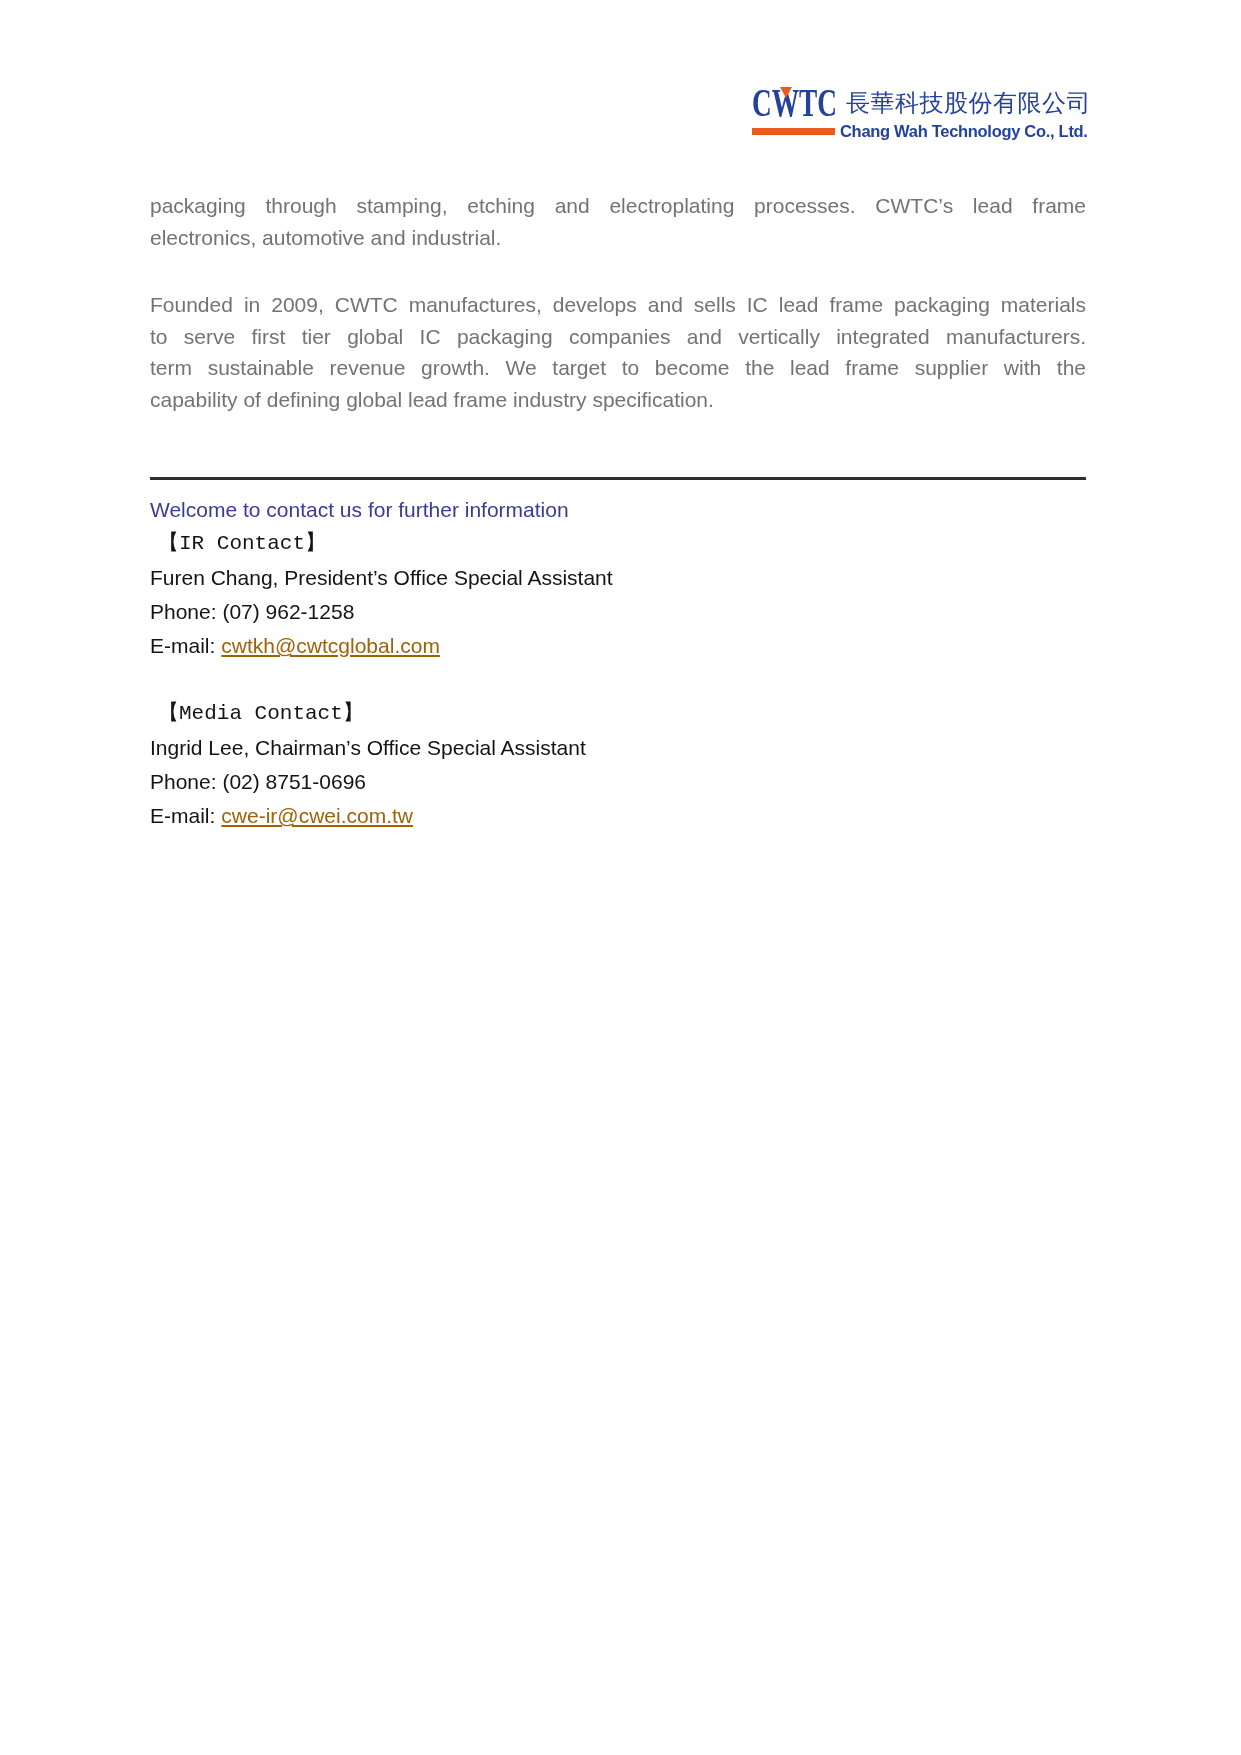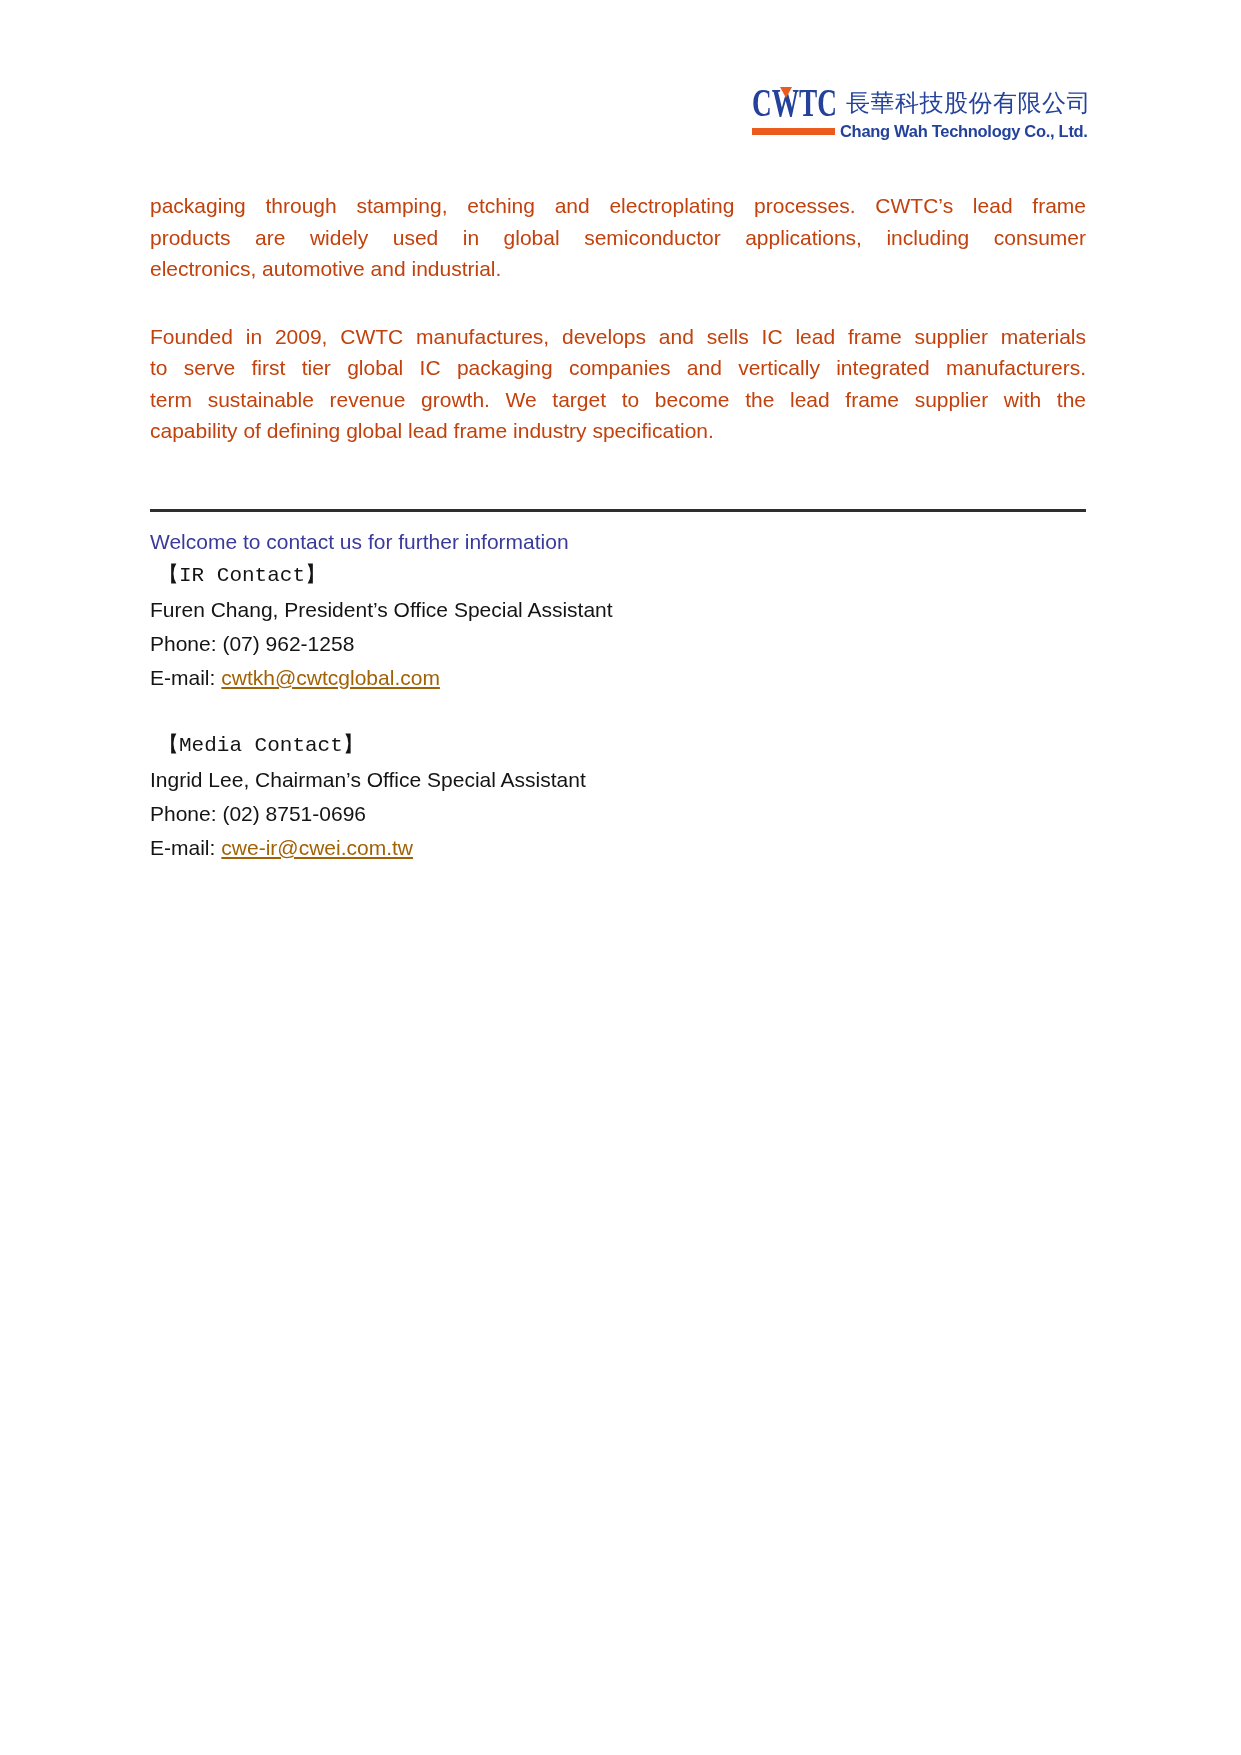--- a/index.html
+++ b/index.html
@@ -55,21 +55,21 @@
     font-size: 16.5px;
     line-height: 17px;
     margin-top: 0;
     letter-spacing: -0.3px;
     color: #24429B;
     white-space: nowrap;
   }
 
   
   .content { position: absolute; left: 150px; top: 190px; width: 936px; }
-  .para { font-size: 21px; line-height: 31.5px; color: #c2410c; }
+  .para { font-size: 21px; line-height: 31.5px; color: #737373; }
   .para + .para { margin-top: 36px; }
   .jline { text-align: justify; text-align-last: justify; }
   .jline.last { text-align-last: left; }
 
   .hr {
     margin-top: 62px;
     height: 0;
     border-top: 3px solid #2e2e2e;
   }
 
@@ -105,25 +105,24 @@
       <span class="logo-bar"></span>
       <span class="logo-en">Chang Wah Technology Co., Ltd.</span>
     </div>
   </div>
 
   <div class="content">
 
     <div id="paras">
         <div class="para">
           <div class="jline">packaging through stamping, etching and electroplating processes. CWTC’s lead frame</div>
-          <div class="jline">products are widely used in global semiconductor applications, including consumer</div>
           <div class="jline last">electronics, automotive and industrial.</div>
         </div>
         <div class="para">
-          <div class="jline">Founded in 2009, CWTC manufactures, develops and sells IC lead frame supplier materials</div>
+          <div class="jline">Founded in 2009, CWTC manufactures, develops and sells IC lead frame packaging materials</div>
           <div class="jline">to serve first tier global IC packaging companies and vertically integrated manufacturers.</div>
           <div class="jline">term sustainable revenue growth. We target to become the lead frame supplier with the</div>
           <div class="jline last">capability of defining global lead frame industry specification.</div>
         </div>
       </div>
 
     <div class="hr"></div>
 
     <div class="contact">
       <div class="contact-heading">Welcome to contact us for further information</div>

